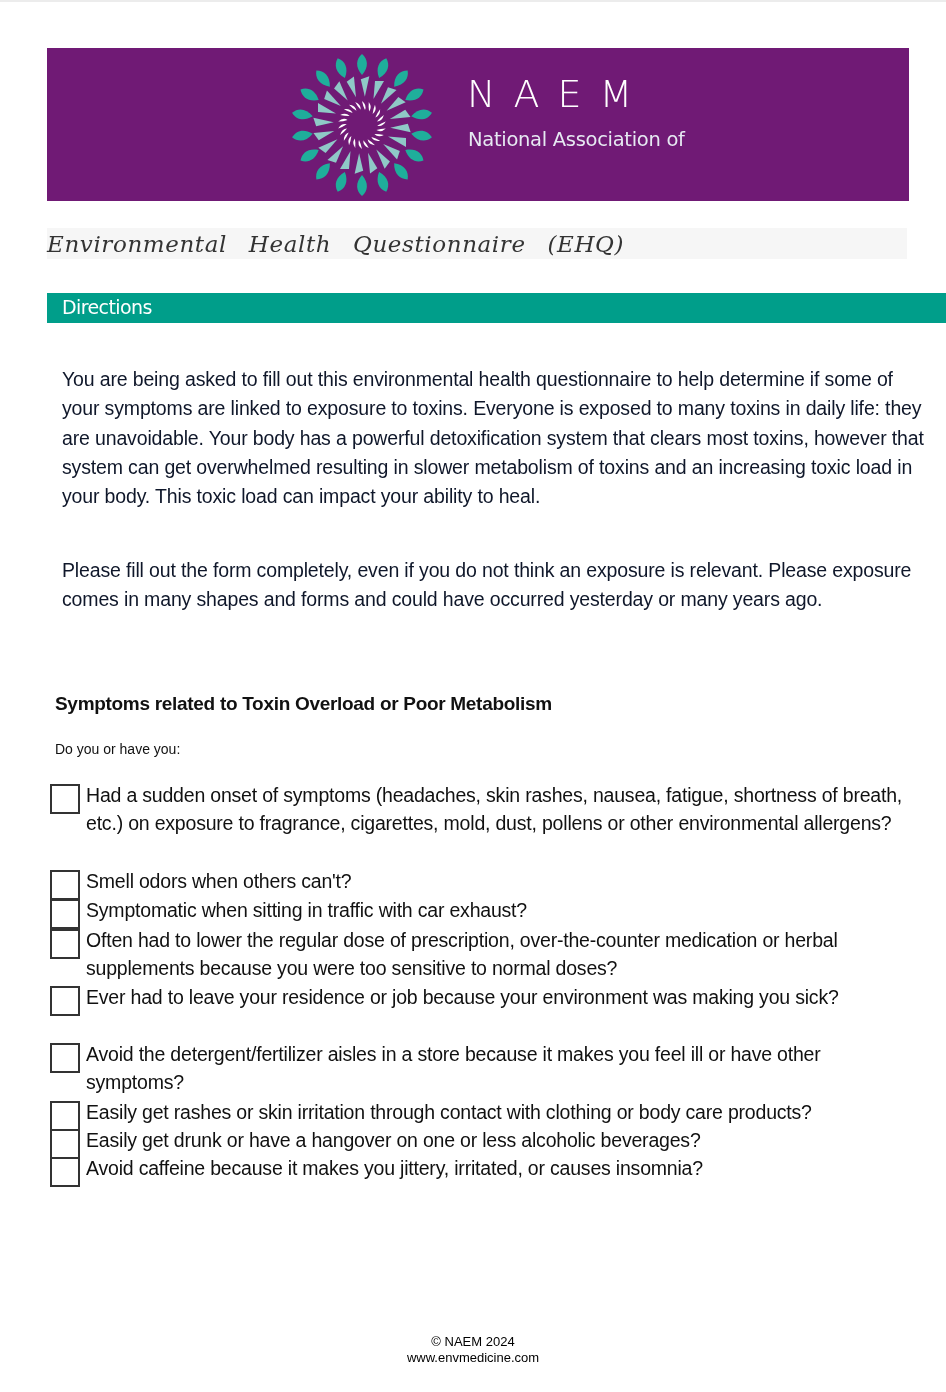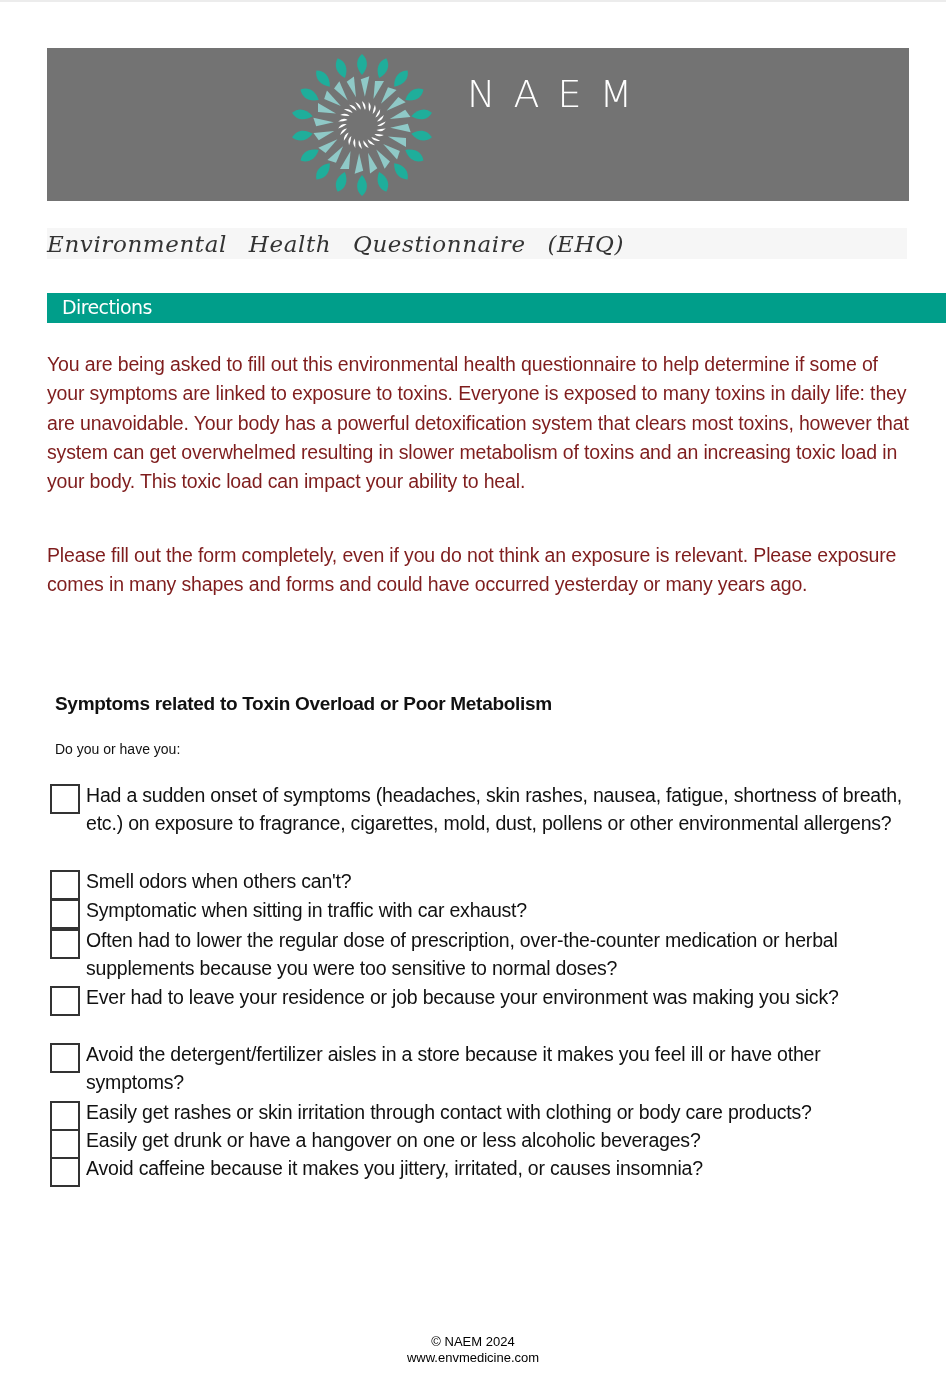--- a/index.html
+++ b/index.html
@@ -3,21 +3,21 @@
 <meta charset="utf-8">
 <style>
   html, body { margin: 0; padding: 0; }
   body {
     width: 946px; height: 1392px; background: #ffffff; position: relative; overflow: hidden;
     font-family: "Liberation Sans", sans-serif; color: #111;
   }
   .topline { position: absolute; left: 0; top: 0; width: 946px; height: 2px; background: #ececec; }
   .banner {
     position: absolute; left: 47px; top: 48px; width: 862px; height: 153px;
-    background: #737373;
+    background: #701a75;
   }
   .logo { position: absolute; left: 240px; top: 2px; width: 150px; height: 150px; }
   .brand-abbr {
     position: absolute; left: 420px; top: 24px; color: #ffffff;
     font-family: "DejaVu Sans", sans-serif; font-weight: 300; font-size: 38px; letter-spacing: 18px;
   }
   .brand-name {
     position: absolute; left: 421px; top: 78px; color: #e6e9f2;
     font-family: "DejaVu Sans", sans-serif; font-size: 19.5px; line-height: 28px; letter-spacing: -0.3px;
   }
@@ -29,22 +29,22 @@
     font-family: "DejaVu Serif", serif; font-size: 23px; color: #333; line-height: 33px; letter-spacing: 0.6px; word-spacing: 3px;
   }
   .section-bar {
     position: absolute; left: 47px; top: 293px; width: 943px; height: 30px; background: #009e8a;
   }
   .section-bar span {
     position: absolute; left: 15px; top: 3px; color: #fff; font-family: "DejaVu Sans", sans-serif;
     font-size: 19px; letter-spacing: -0.6px;
   }
   .para {
-    position: absolute; left: 47px; width: 862px; font-size: 19.5px; line-height: 29.3px; color: #7f1d1d;
-    letter-spacing: -0.15px; margin: 0;
+    position: absolute; left: 47px; width: 862px; font-size: 19.5px; line-height: 29.3px; color: #0f172a;
+    letter-spacing: -0.15px; margin: 15px;
   }
   .p1 { top: 350px; }
   .p2 { top: 541px; }
   .heading {
     position: absolute; left: 47px; top: 685px; font-size: 19px; font-weight: bold; letter-spacing: -0.3px; margin: 8px;
   }
   .prompt { position: absolute; left: 47px; top: 733px; font-size: 14px; margin: 8px; }
   .q {
     position: absolute; left: 50px; width: 860px; font-size: 19.5px; line-height: 28px; letter-spacing: -0.2px;
   }
@@ -120,20 +120,21 @@
       <path d="M0,-24 Q5,-20 3,-15 Q1,-19 0,-24 Z" fill="#ffffff" transform="rotate(245.45454545454544)"></path>
       <path d="M0,-24 Q5,-20 3,-15 Q1,-19 0,-24 Z" fill="#ffffff" transform="rotate(261.8181818181818)"></path>
       <path d="M0,-24 Q5,-20 3,-15 Q1,-19 0,-24 Z" fill="#ffffff" transform="rotate(278.1818181818182)"></path>
       <path d="M0,-24 Q5,-20 3,-15 Q1,-19 0,-24 Z" fill="#ffffff" transform="rotate(294.54545454545456)"></path>
       <path d="M0,-24 Q5,-20 3,-15 Q1,-19 0,-24 Z" fill="#ffffff" transform="rotate(310.9090909090909)"></path>
       <path d="M0,-24 Q5,-20 3,-15 Q1,-19 0,-24 Z" fill="#ffffff" transform="rotate(327.27272727272725)"></path>
       <path d="M0,-24 Q5,-20 3,-15 Q1,-19 0,-24 Z" fill="#ffffff" transform="rotate(343.6363636363636)"></path>
     </svg>
   <div class="brand-abbr">NAEM</div>
   <div class="brand-name">
+    <div>National Association of</div>
   </div>
 </div>
 
 <div class="title-bar">
   <span style="white-space:pre">Environmental  Health  Questionnaire  (EHQ)</span>
 </div>
 
 <div class="section-bar">
   <span>Directions</span>
 </div>

